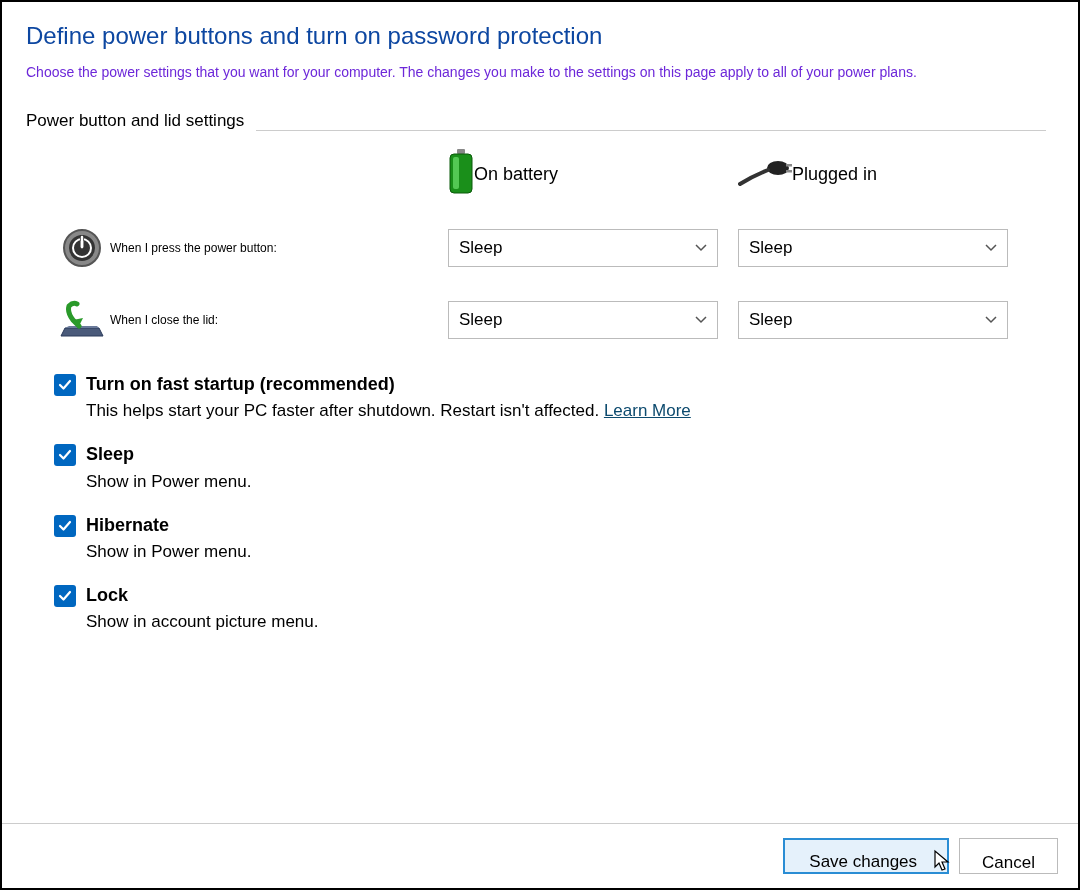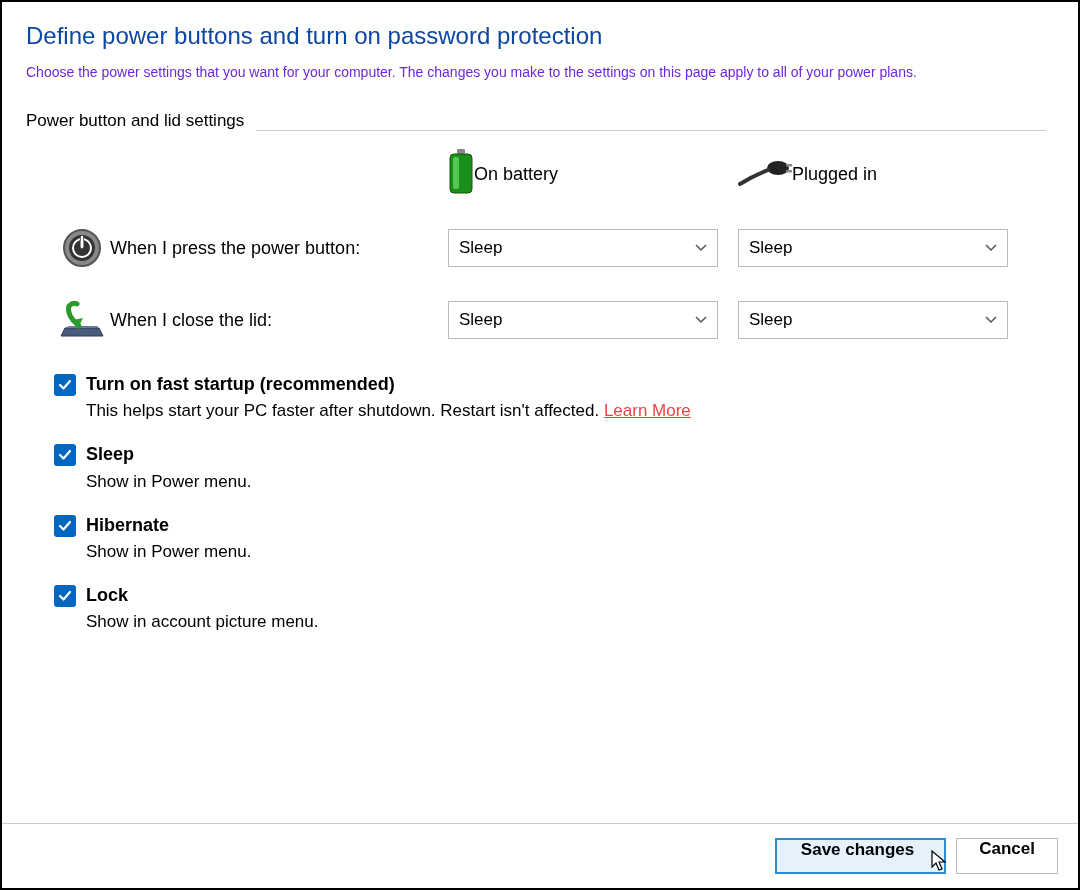--- a/index.html
+++ b/index.html
@@ -59,21 +59,21 @@
       display: flex;
       align-items: center;
       font-size: 18px;
     }
     .row {
       display: flex;
       align-items: center;
       margin-bottom: 32px;
     }
     .row-icon { width: 56px; display: flex; justify-content: center; }
-    .row-label { width: 338px; font-size: 18px; }
+    .row-label { width: 338px; font-size: 12px; }
     .dropdown {
       width: 270px;
       height: 38px;
       border: 1px solid #bbb;
       background: #fff;
       display: flex;
       align-items: center;
       justify-content: space-between;
       padding: 0 10px;
       margin-right: 20px;
@@ -109,42 +109,42 @@
     .check-title {
       font-weight: 700;
       font-size: 18px;
       line-height: 1.4;
     }
     .check-desc {
       font-size: 17px;
       line-height: 1.6;
     }
     .learn-link {
-      color: #ef4444;
+      color: #0c4a6e;
       text-decoration: underline;
       cursor: pointer;
     }
     .footer {
       position: absolute;
       bottom: 2px; left: 2px; right: 2px;
       border-top: 1px solid #ccc;
       padding: 14px 20px;
       display: flex;
       justify-content: flex-end;
       gap: 10px;
       background: #fff;
     }
     .btn {
       height: 36px;
       padding: 0 22px;
       border: 1px solid #bbb;
       background: #fff;
       font-size: 17px;
       cursor: pointer;
-      display: flex; align-items: flex-start; justify-content: center; font-weight: bold;
+      display: flex; align-items: flex-end; justify-content: center;
     }
     .btn.primary {
       border: 2px solid #2a8dd4;
       background: #e5f1fb;
       padding: 0 30px 0 24px;
       position: relative;
     }
     .cursor {
       position: absolute;
       right: -6px;

